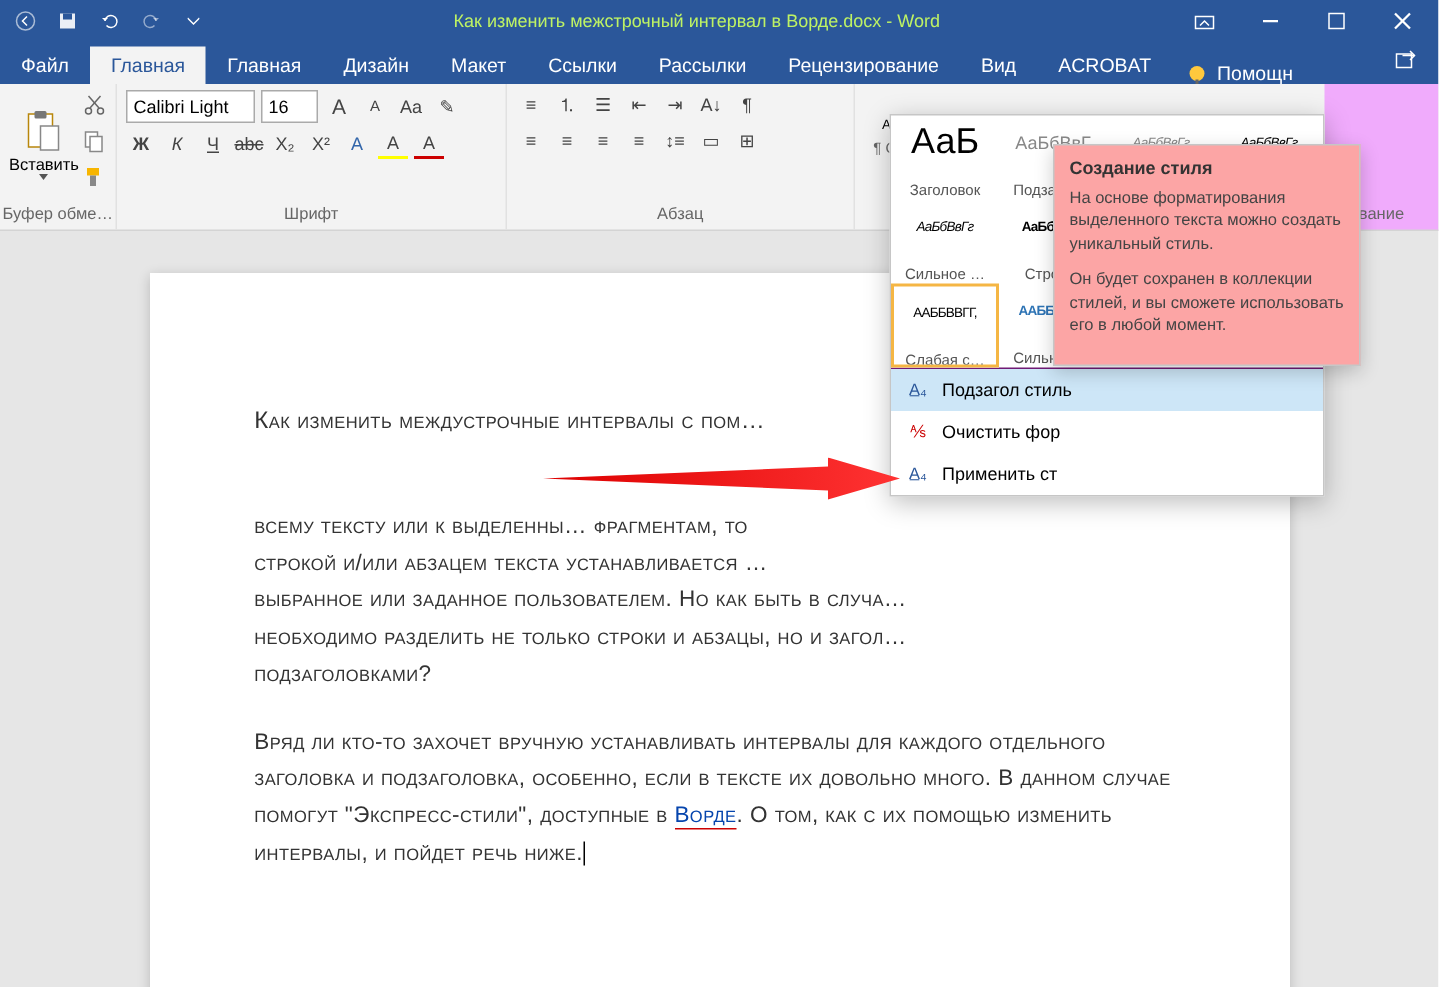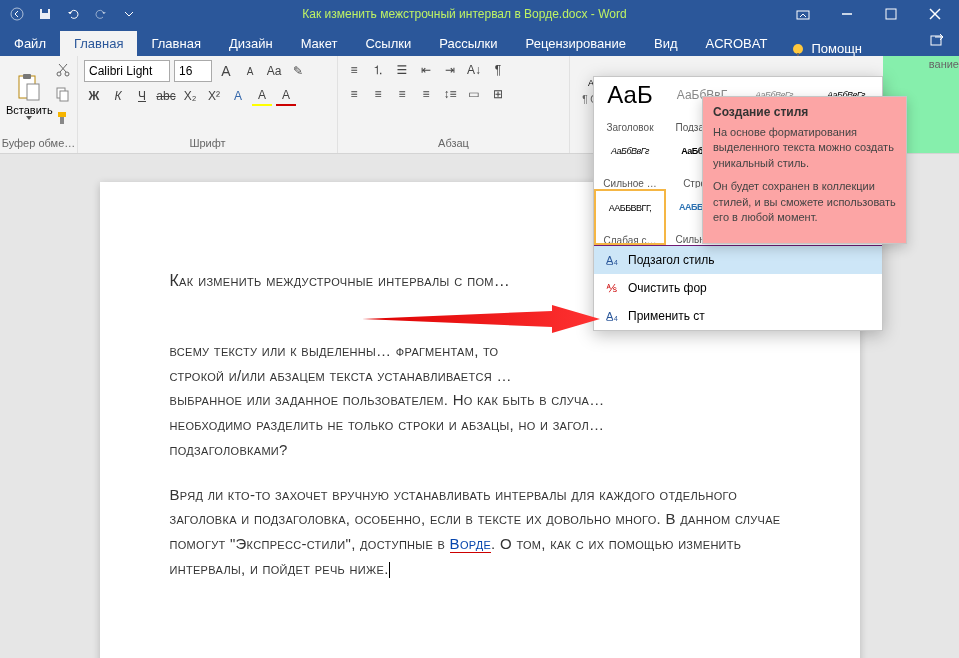--- a/index.html
+++ b/index.html
@@ -87,21 +87,21 @@
 
 .arrow { position: absolute; top: 305px; left: 362px; z-index: 55; }
 
 
 .ribbon-styles { display: grid; grid-template-columns: repeat(4, 70px); height: 56px; overflow: hidden; }
 .ribbon-style { text-align: center; padding: 2px 2px; font-size: 11px; cursor: pointer; overflow: hidden; }
 .rs-prev { height: 22px; display: flex; align-items: center; justify-content: center; }
 .rs-name { font-size: 10px; color: #666; white-space: nowrap; overflow: hidden; text-overflow: ellipsis; }
 
 .chevron { width: 0; height: 0; border-left: 3px solid transparent; border-right: 3px solid transparent; border-top: 4px solid #555; display: inline-block; }
-.ribbon-right-cut { position: absolute; right: 0; top: 56px; width: 76px; background: #86efac; border-bottom: 1px solid #d4d4d4; height: 98px; z-index: 2; display:flex; }
+.ribbon-right-cut { position: absolute; right: 0; top: 56px; width: 76px; background: #f0abfc; border-bottom: 1px solid #d4d4d4; height: 98px; z-index: 2; display:flex; flex-direction:column; }
 </style>
 </head>
 <body>
 
 <div class="titlebar">
   <div class="title-qat">
     <div class="qat-btn">
       <svg width="14" height="14" viewBox="0 0 14 14">
           <circle cx="7" cy="7" r="6" fill="none" stroke="#fff" opacity="0.6"></circle>
           <path d="M8 4 L5 7 L8 10" stroke="#fff" fill="none"></path>

